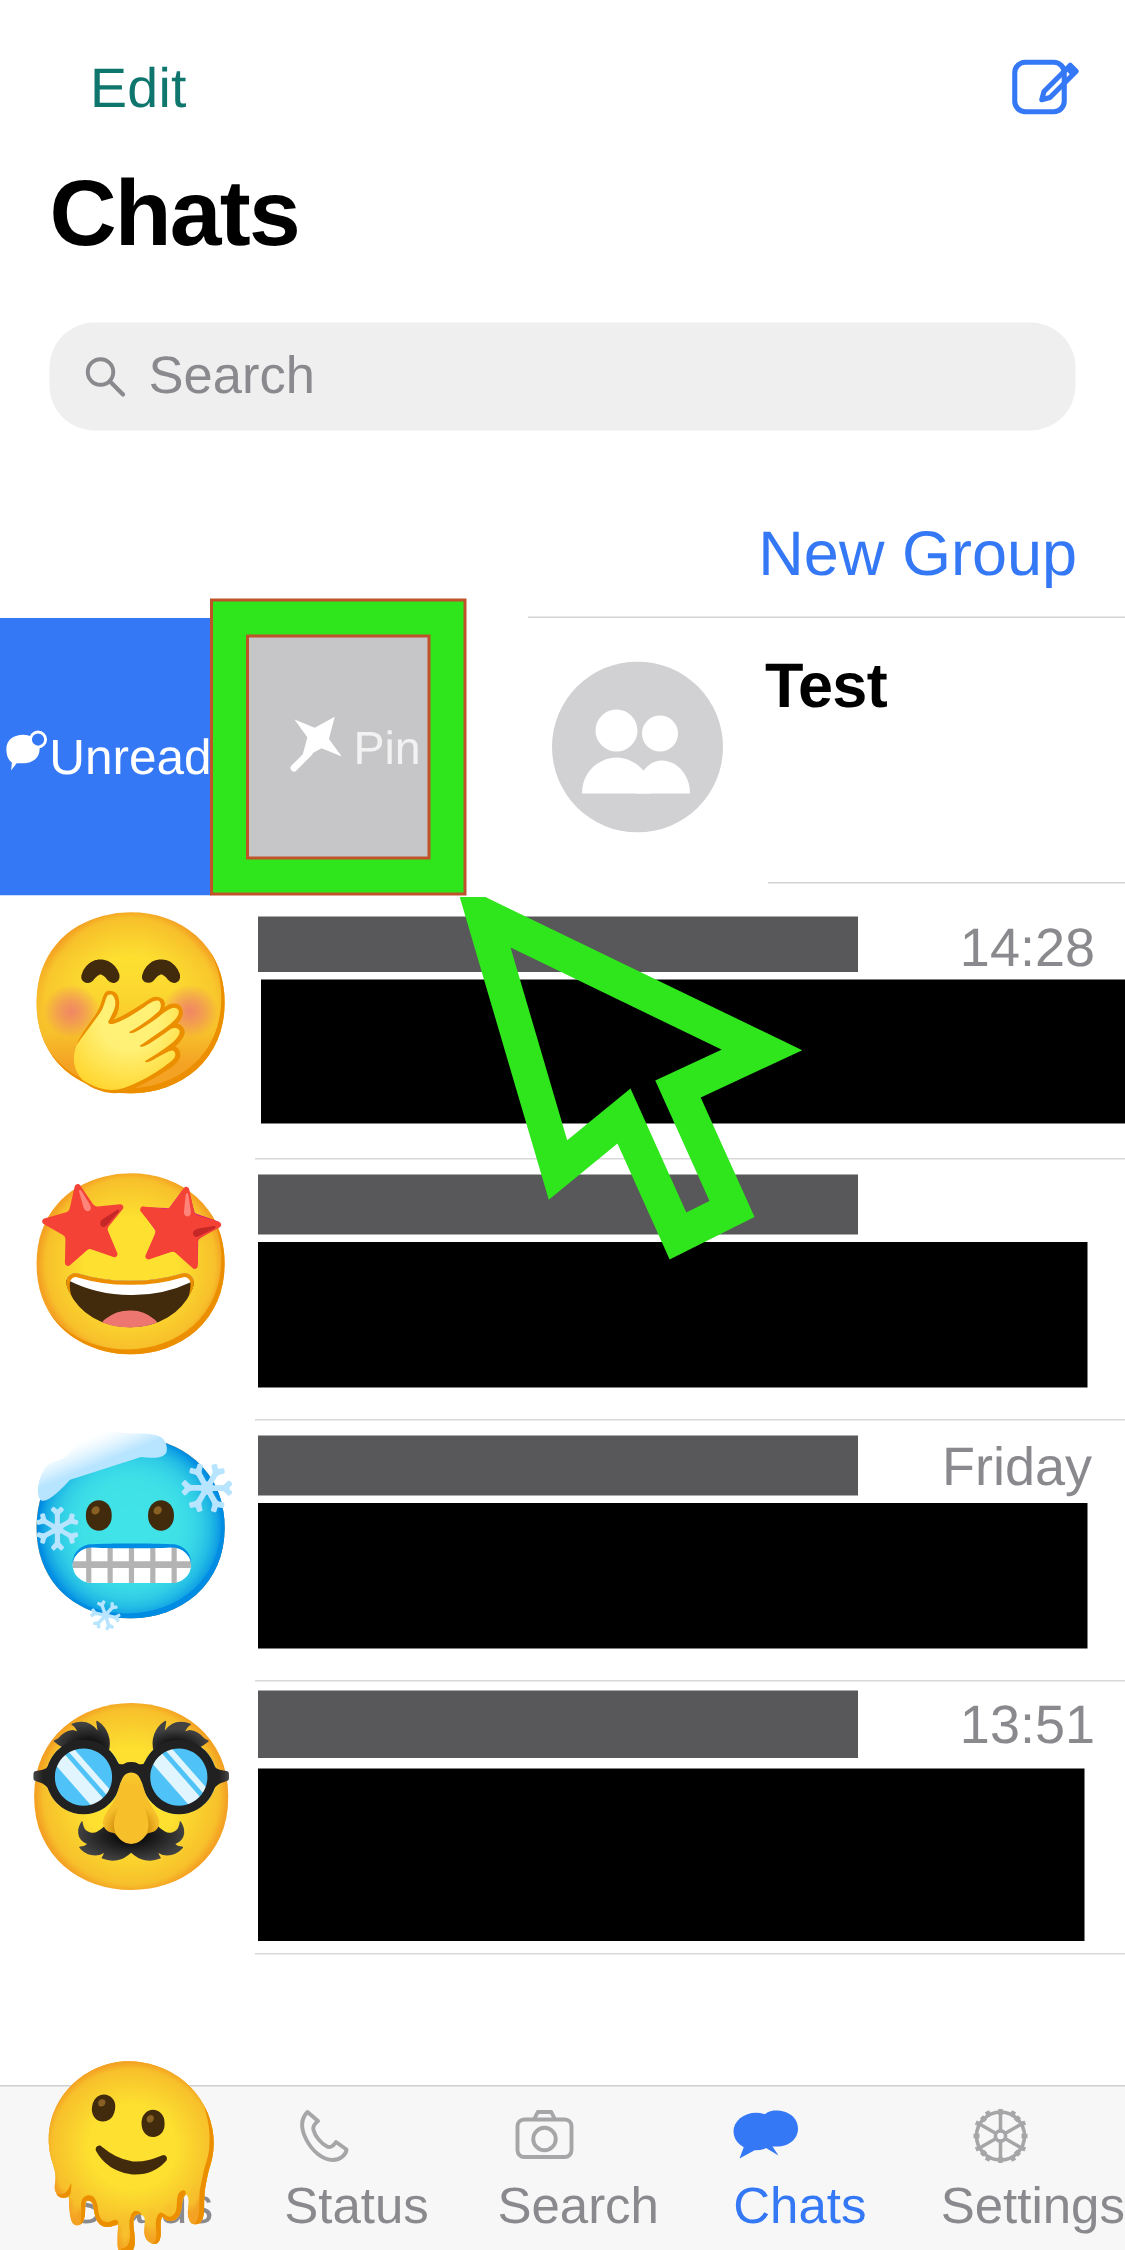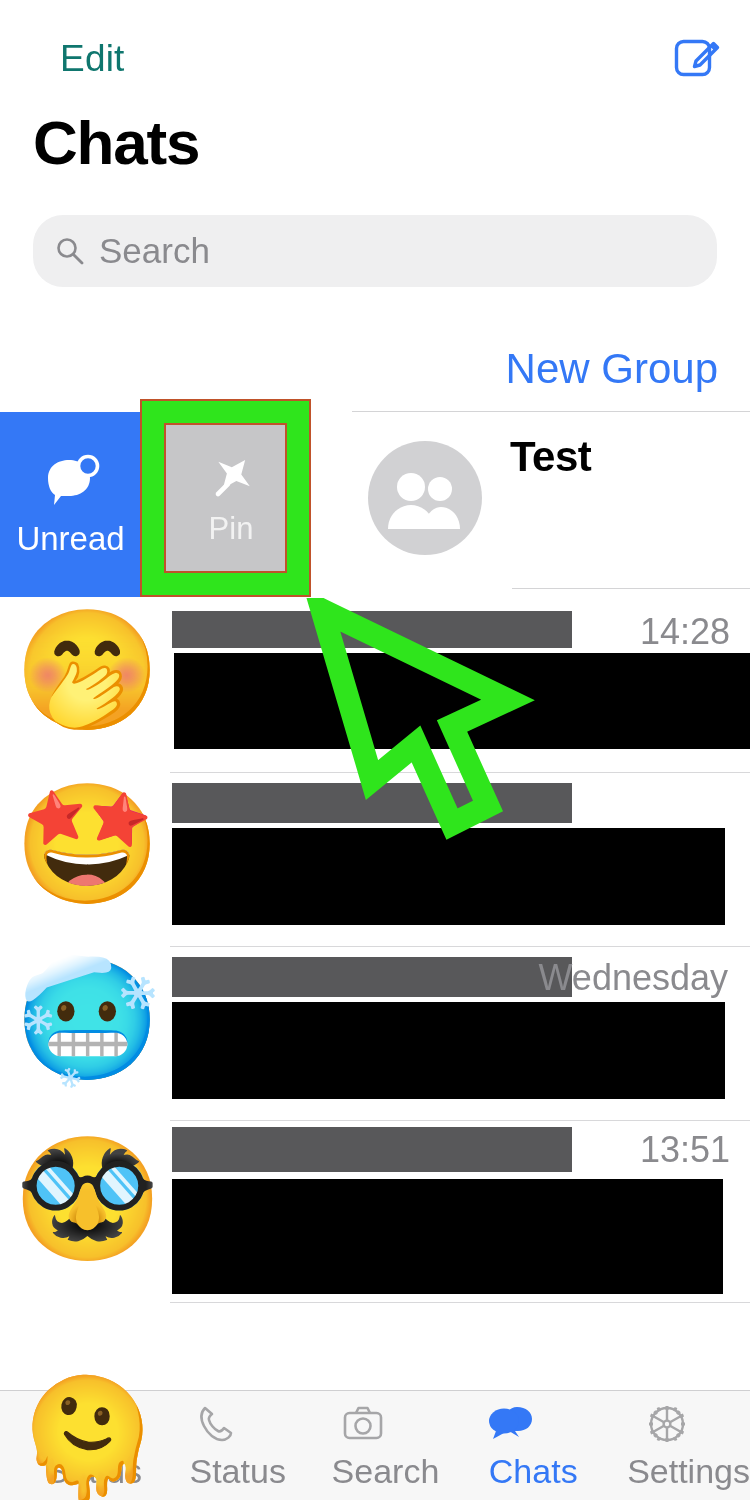--- a/index.html
+++ b/index.html
@@ -61,21 +61,21 @@
     font-family: "Liberation Sans", sans-serif; cursor: pointer; padding: 0;
   }
 
   
   .swipe-row {
     position: absolute; left: 0; top: 401px; width: 750px; height: 196px;
     overflow: hidden; background: #fff;
   }
   .swipe-action {
     position: absolute; top: 11px; height: 185px;
-    display: flex; flex-direction: column; align-items: center; justify-content: center;
+    display: flex; flex-direction: row; align-items: center; justify-content: center;
     cursor: pointer; border: none; padding: 0;
     font-family: "Liberation Sans", sans-serif;
   }
   .action-unread { left: 0; width: 141px; background: #3478F6; }
   .action-pin    { left: 165px; width: 132px; height: 155px; top: 20px; background: #C6C6C8; }
   .swipe-action .a-icon { width: 62px; height: 62px; margin-bottom: 6px; }
   .swipe-action .a-label { font-size: 33px; color: #fff; }
   .action-pin .a-icon { width: 54px; height: 54px; }
   .action-pin .a-label { font-size: 31px; color: #f2f2f2; }
 
@@ -223,21 +223,21 @@
     <div class="chat-row" style="top:176px;height:174px">
       <div class="chat-emoji" style="top:12px">🤩</div>
       <div class="bar-title" style="left:172px;top:10px;width:400px;height:40px"></div>
       <div class="bar-msg" style="left:172px;top:55px;width:553px;height:97px"></div>
       <div class="row-sep" style="top:173px"></div>
     </div>
 
     <div class="chat-row" style="top:350px;height:174px">
       <div class="chat-emoji" style="top:14px">🥶</div>
       <div class="bar-title" style="left:172px;top:10px;width:400px;height:40px"></div>
-      <div class="chat-time" style="right:22px;top:10px">Wednesday</div>
+      <div class="chat-time" style="right:22px;top:10px">Friday</div>
       <div class="bar-msg" style="left:172px;top:55px;width:553px;height:97px"></div>
       <div class="row-sep" style="top:173px"></div>
     </div>
 
     <div class="chat-row" style="top:524px;height:182px">
       <div class="chat-emoji" style="top:18px">🥸</div>
       <div class="bar-title" style="left:172px;top:6px;width:400px;height:45px"></div>
       <div class="chat-time" style="right:20px;top:8px">13:51</div>
       <div class="bar-msg" style="left:172px;top:58px;width:551px;height:115px"></div>
       <div class="row-sep" style="top:181px"></div>

